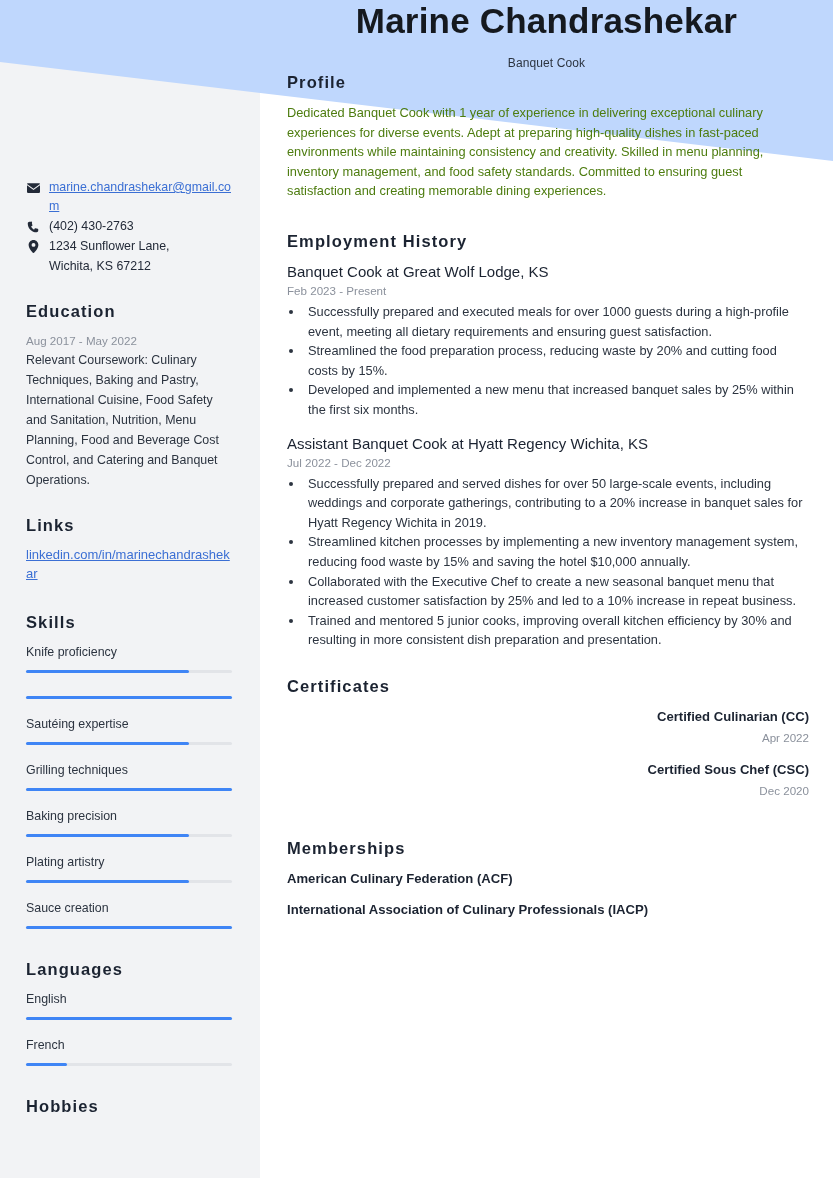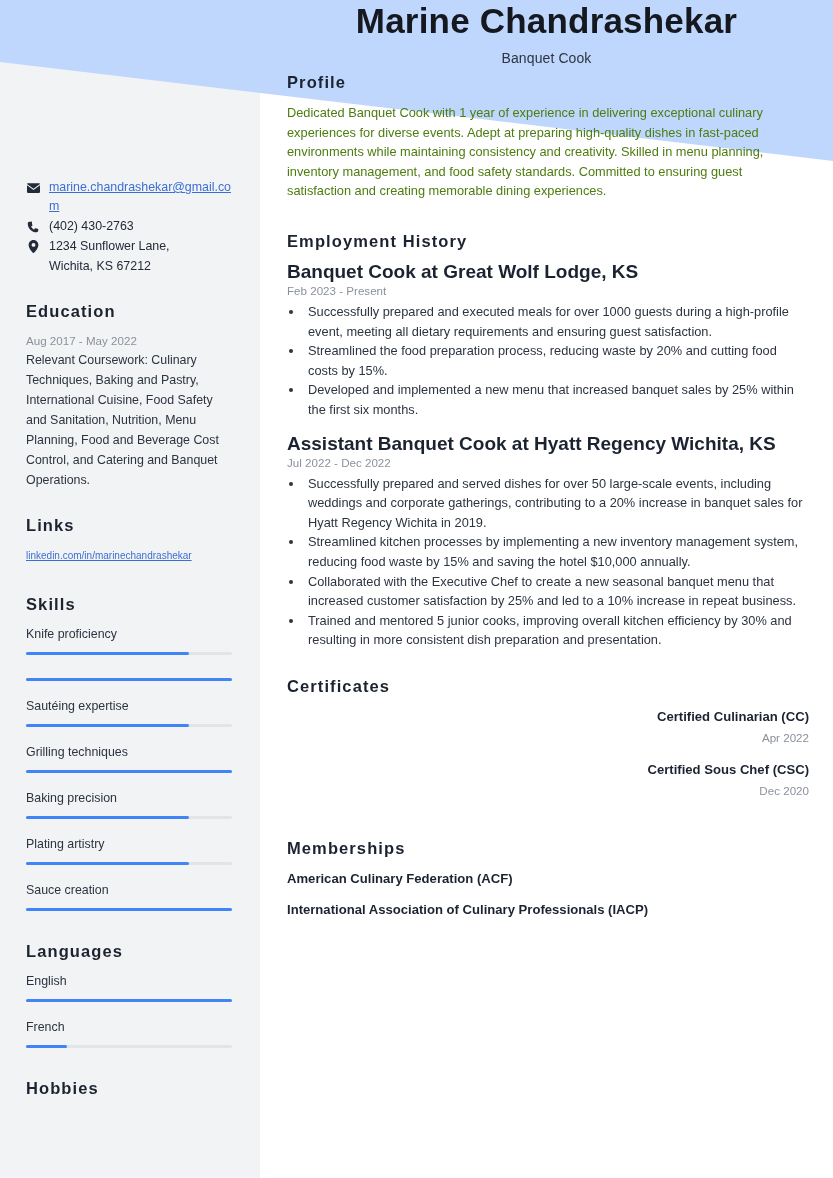--- a/index.html
+++ b/index.html
@@ -26,21 +26,21 @@
   .header-text {
     position: absolute; left: 260px; top: 0; width: 573px;
     text-align: center; 
     z-index: 3;
   }
   .name {
     font-size: 35px; font-weight: bold; letter-spacing: 0.2px;
     color: #15191f; line-height: 1.18;
   }
   .job-title {
-    font-size: 14px; color: #2c3440; margin-top: 9px; letter-spacing: 0.1px;
+    font-size: 12px; color: #2c3440; margin-top: 15px; letter-spacing: 0.1px;
   }
 
   
   .sidebar {
     position: absolute; left: 0; top: 0; width: 260px; height: 952px;
     padding: 178px 28px 0 26px;
     z-index: 4;
   }
   .contact-list { list-style: none; }
   .contact-row {
@@ -62,21 +62,21 @@
   .sec-head {
     font-size: 16.5px; font-weight: bold; letter-spacing: 1.1px;
     color: #1b2331; margin: 26px 0 10px 0;
   }
   .edu-title {
     font-size: 12.9px; font-weight: bold; line-height: 21px; color: #1b2331;
   }
   .muted-date { font-size: 11.6px; color: #8b919c; line-height: 19px; margin-top: 1px; }
   .edu-desc { font-size: 12.4px; line-height: 20px; color: #2c3440; }
 
-  .link-url { font-size: 10px; line-height: 19px; display: inline-block; }
+  .link-url { font-size: 13px; line-height: 19px; display: inline-block; }
 
   
   .bar-item { margin-bottom: 6px; }
   .bar-label { font-size: 12.4px; line-height: 20px; color: #2c3440; }
   .bar-track {
     position: relative; height: 3px; width: 100%;
     background: #e2e4e8; border-radius: 2px; margin-top: 8px;
   }
   .bar-fill {
     position: absolute; left: 0; top: 0; height: 3px;
@@ -89,21 +89,21 @@
     position: absolute; left: 287px; top: 0; width: 522px;
     padding-top: 73px; z-index: 2;
   }
   .m-head {
     font-size: 16.5px; font-weight: bold; letter-spacing: 1.1px;
     color: #1b2331; margin-bottom: 11px;
   }
   .m-head.spaced { margin-top: 31px; }
   .para { font-size: 12.8px; line-height: 19.6px; color: #4d7c0f; }
   .job-head {
-    font-size: 19px; font-weight: bold; color: #1b2331; line-height: 20px;
+    font-size: 15px; font-weight: normal; color: #1b2331; line-height: 20px;
   }
   .job-date { font-size: 11.6px; color: #8b919c; line-height: 18px; margin-bottom: 2px; }
   ul.bullets { margin: 0 0 14px 17px; }
   ul.bullets li {
     font-size: 12.8px; line-height: 19.6px; color: #2c3440;
     padding-left: 4px; margin-bottom: 0px;
   }
   .entry { margin-bottom: 13px; text-align: right; }
   .entry-title { font-size: 13.1px; font-weight: bold; color: #1b2331; line-height: 20px; }
   .membership { font-size: 13.1px; font-weight: bold; color: #1b2331; line-height: 20px; margin-bottom: 11px; }

